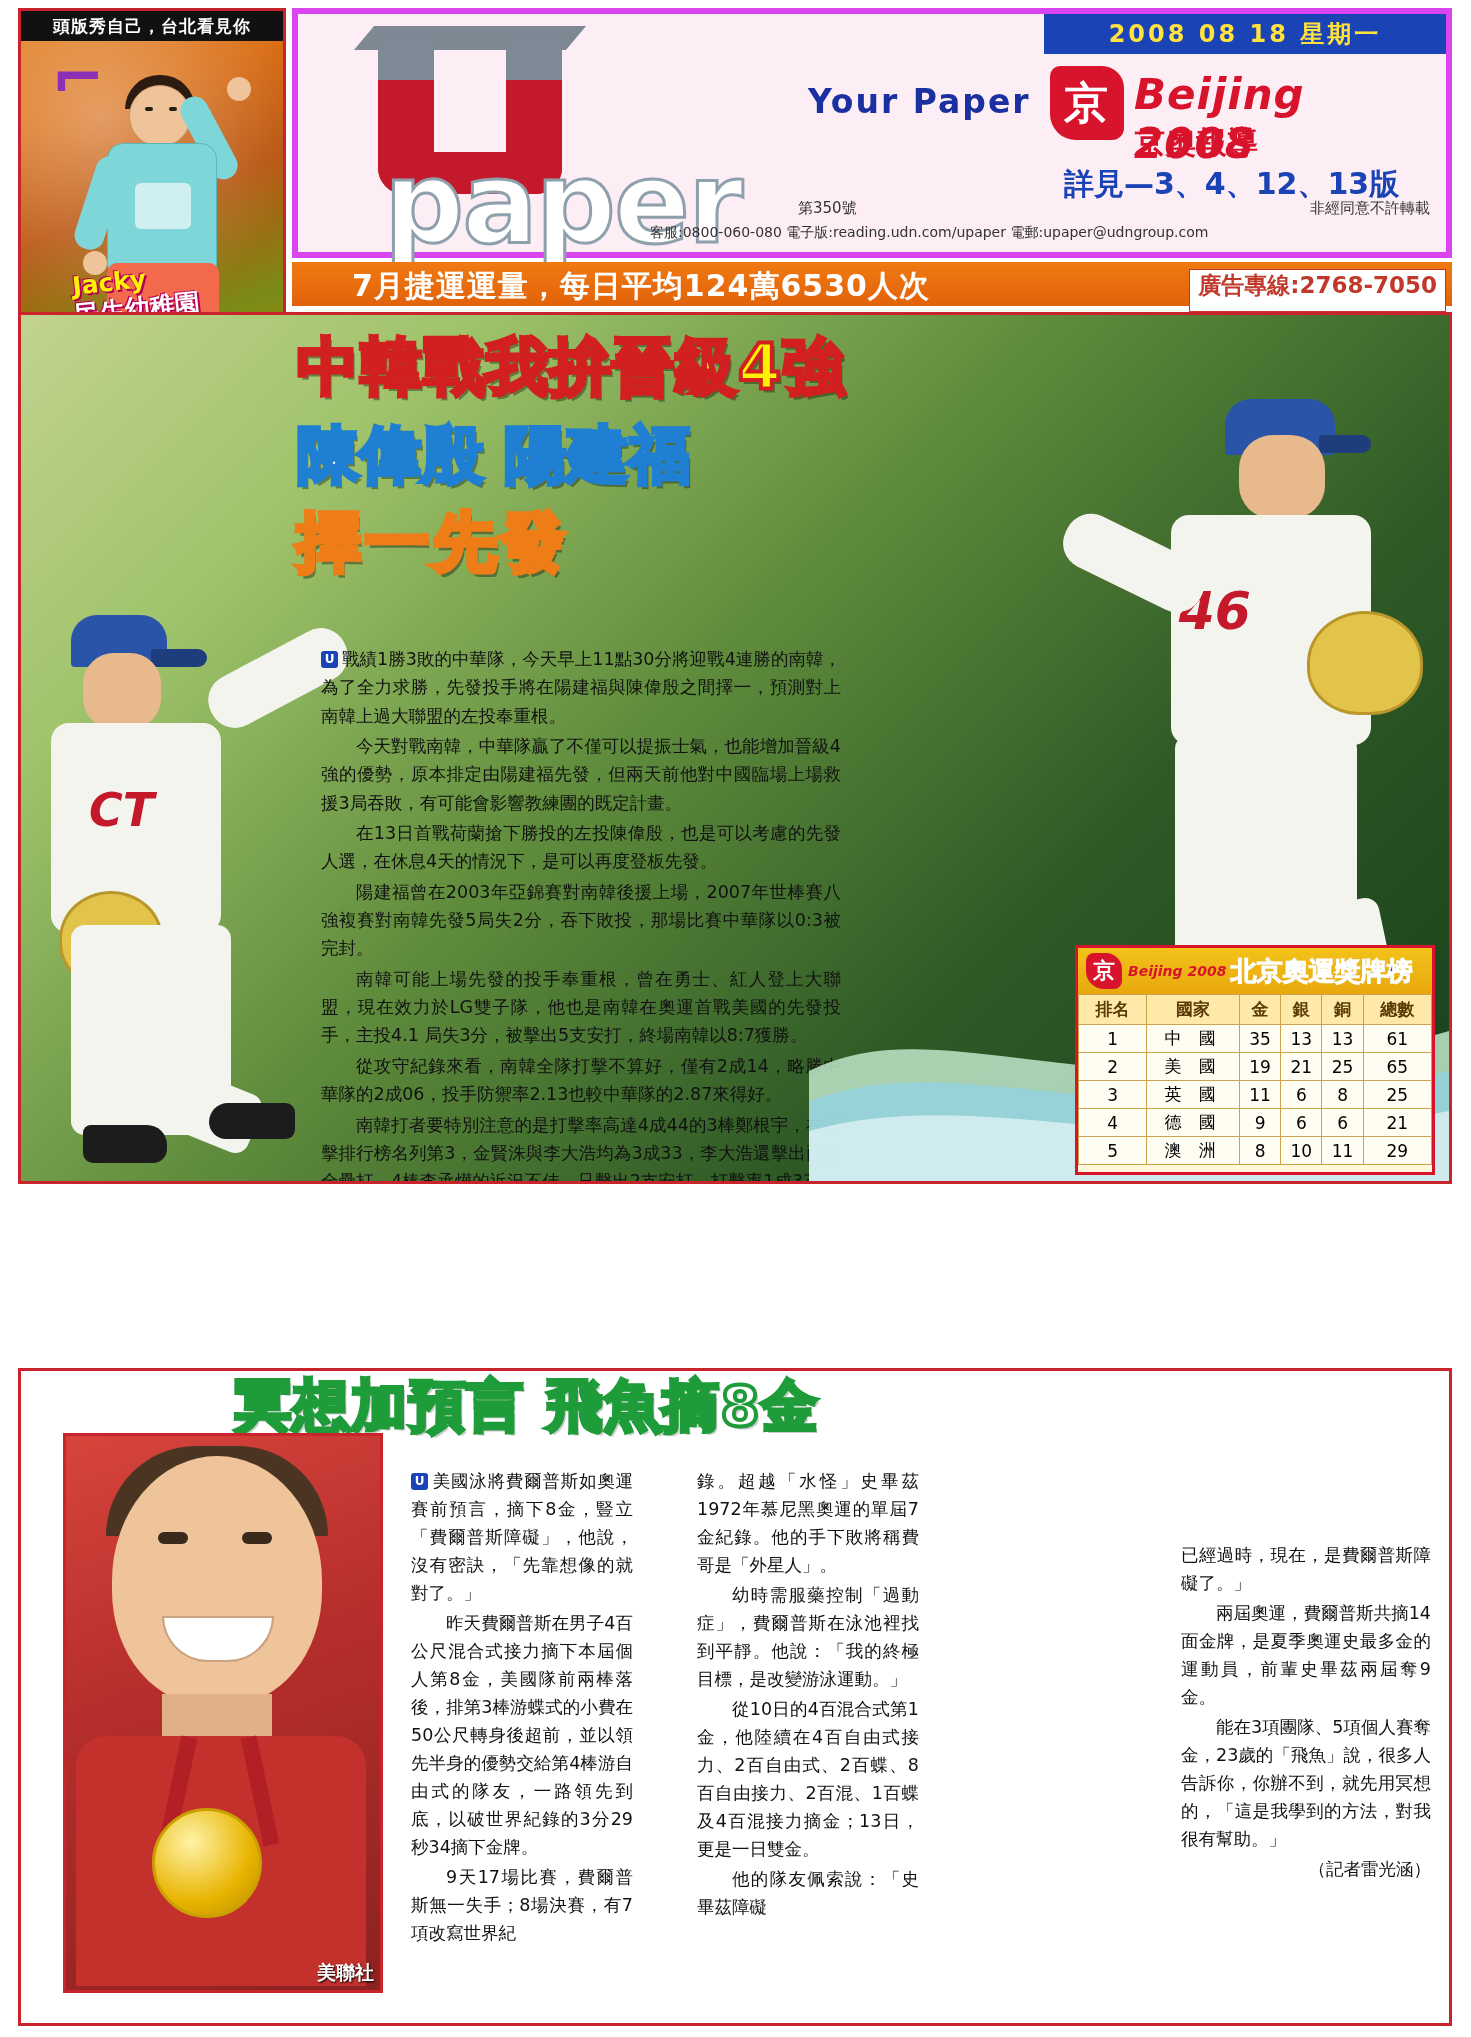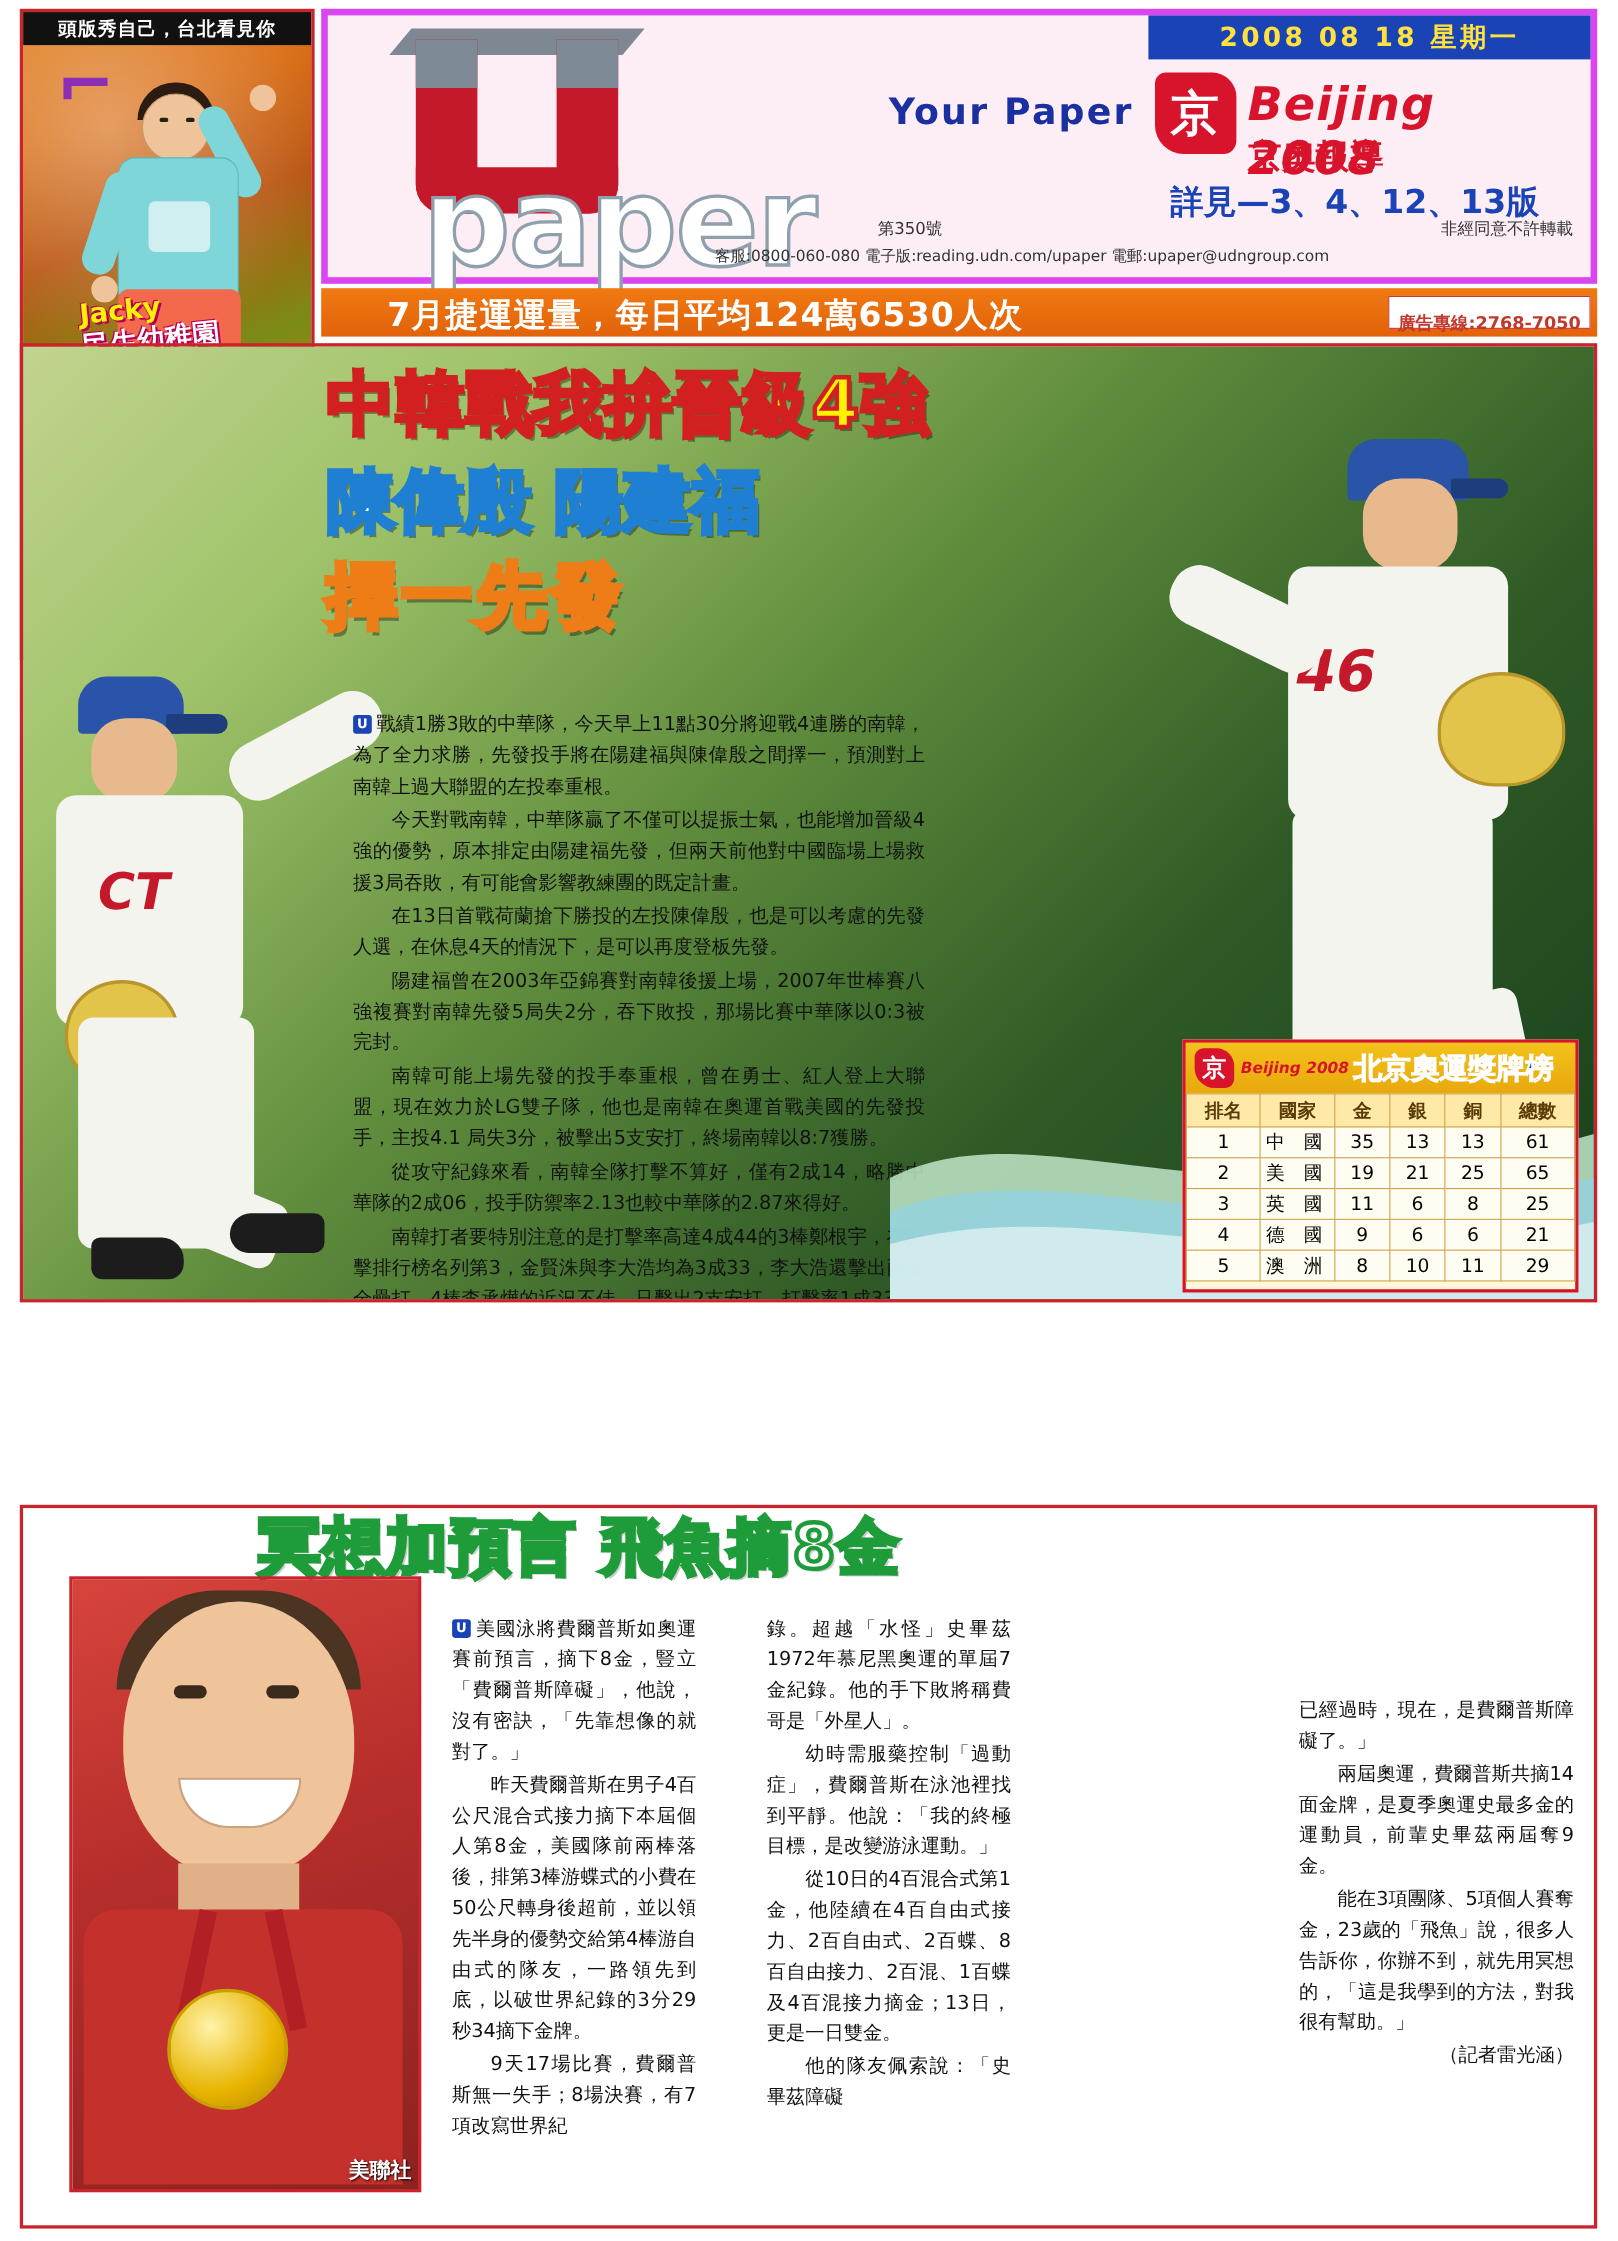--- a/index.html
+++ b/index.html
@@ -78,22 +78,22 @@
   #bj-word { position:absolute; left:92px; top:10px; font-size:42px; font-weight:bold; color:#d8142c; font-style:italic; letter-spacing:1px;}
   #bj-sub { position:absolute; left:92px; top:62px; font-size:31px; font-weight:bold; color:#d8142c;}
   #bj-pages { position:absolute; left:22px; top:104px; font-size:30px; font-weight:bold; color:#1a43b5;}
   #mast-no { position:absolute; left:500px; bottom:34px; font-size:15px; color:#333;}
   #mast-rights { position:absolute; right:16px; bottom:34px; font-size:15px; color:#333;}
   #mast-contact { position:absolute; left:352px; bottom:10px; font-size:14px; color:#333; }
 
   
   #strip { left:292px; top:262px; width:1160px; height:44px; background:linear-gradient(#f07a12,#e2620a); }
   #strip-text { position:absolute; left:60px; top:4px; font-size:30px; font-weight:bold; color:#fff; letter-spacing:1px;}
-  #strip-ad { position:absolute; right:6px; top:7px; height:20px; background:#fff; border:1px solid #c33;
-      color:#c0392b; font-size:16px; font-weight:bold; padding:14px 8px; }
+  #strip-ad { position:absolute; right:6px; top:7px; height:43px; background:#fff; border:1px solid #c33;
+      color:#c0392b; font-size:23px; font-weight:bold; padding:0 8px; }
 
   
   #main-block {
     left:18px; top:312px; width:1434px; height:872px;
     border:3px solid #c9232b;
     background:linear-gradient(135deg,#c2d38f 0%, #9fc36a 20%, #5f8c3c 45%, #2f5a26 70%, #173f1c 100%);
     overflow:hidden;
   }
   #headline { position:absolute; left:276px; top:10px; width:620px; }
   .hl1 { font-size:62px; font-weight:bold; color:#fff200; -webkit-text-stroke:4px #d21f1f; text-shadow:3px 4px 0 rgba(0,0,0,.35); letter-spacing:1px;}
@@ -125,21 +125,21 @@
 
   
   #medal-box { position:absolute; right:14px; bottom:6px; width:360px; height:230px;
      background:#fff7d9; border:3px solid #d8142c; }
   #medal-head { height:46px; background:linear-gradient(#f3c21a,#e8a80d); display:flex; align-items:center; }
   #medal-seal { width:36px; height:36px; margin:0 6px 0 8px; background:#d8142c; border-radius:8px 16px 8px 18px; position:relative;}
   #medal-seal span{ position:absolute; left:7px; top:3px; color:#fff; font-size:22px; font-weight:bold;}
   #medal-bjname { font-size:14px; font-weight:bold; color:#d8142c; font-style:italic; margin-right:4px;}
   #medal-title { font-size:26px; font-weight:bold; color:#1a43b5; -webkit-text-stroke:1px #fff;}
   #medal-table { width:100%; border-collapse:collapse; font-size:17px; }
-  #medal-table th { background:#ffe9a8; border:1px solid #caa34a; padding:3px 16px; font-weight:bold; color:#5b3b06;margin-left:12px;}
+  #medal-table th { background:#ffe9a8; border:1px solid #caa34a; padding:3px 4px; font-weight:bold; color:#5b3b06;margin-left:12px;}
   #medal-table td { border:1px solid #caa34a; padding:2px 0; text-align:center; background:#fffdf2;}
   #medal-table td.country { letter-spacing:6px; }
 
   
   #swim-block { left:18px; top:1368px; width:1434px; height:658px; border:3px solid #c9232b; background:#ffffff;
      overflow:hidden; }
   #swim-headline { position:absolute; left:214px; top:-2px; font-size:56px; font-weight:bold; color:#fff;
      -webkit-text-stroke:4px #1f9c3a; text-shadow:3px 3px 0 rgba(0,0,0,.2); letter-spacing:2px;}
   #swim-photo { position:absolute; left:42px; top:62px; width:320px; height:560px; border:3px solid #c9232b;
      background:linear-gradient(160deg,#d7443c 0%, #b82f2c 40%, #8c2220 100%); overflow:hidden;}

